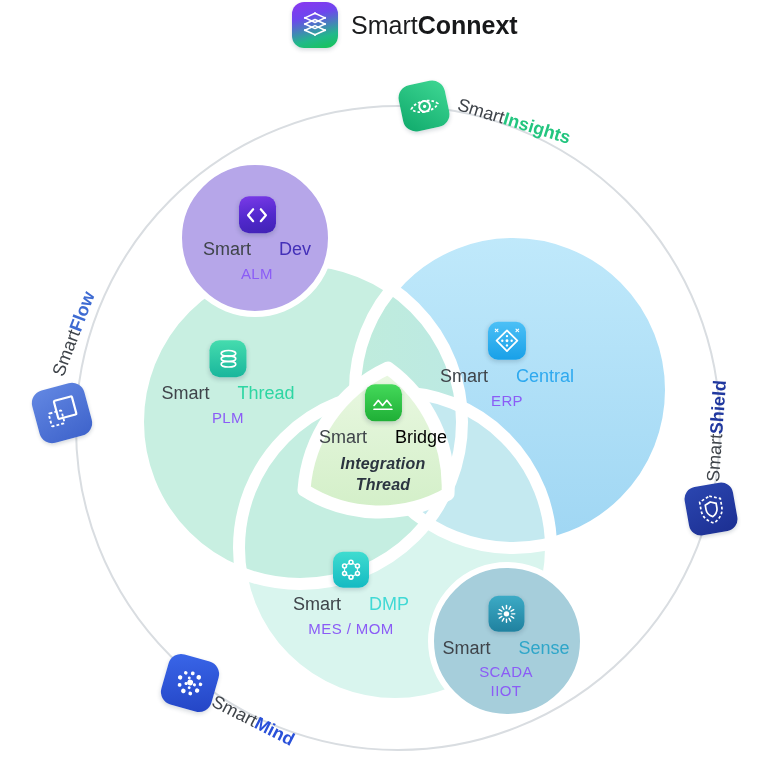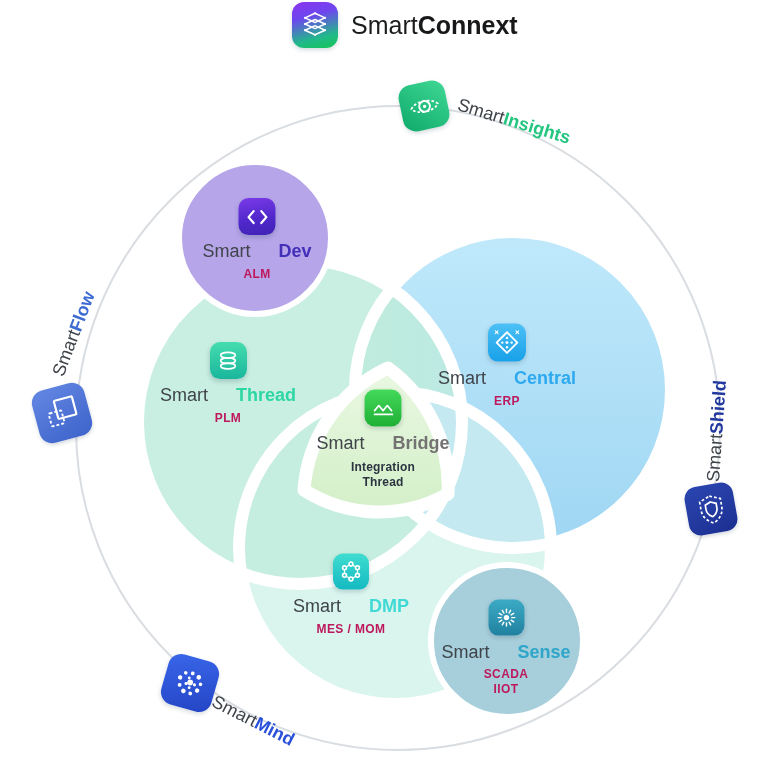--- a/index.html
+++ b/index.html
@@ -8,23 +8,23 @@
   .stage svg.base{position:absolute;left:0;top:0;}
 
   
   .node{position:absolute;display:flex;flex-direction:column;align-items:center;
         transform:translate(-50%,-50%);text-align:center;}
   .appicon{display:flex;align-items:center;justify-content:center;border-radius:10px;
            box-shadow:0 2px 4px rgba(30,50,70,.18);}
   .appicon svg{display:block;}
   .lbl{white-space:nowrap;font-size:18px;margin-top:7px;line-height:1.1;}
   .lbl .pre{color:#3f444a;font-weight:400;}
-  .lbl .suf{font-weight:700;padding-left:28px;}
-  .sub{font-size:12px;font-weight:700;color:#be185d;letter-spacing:.4px;margin-top:5px;line-height:1.25;}
-  .sub2{font-size:12px;font-weight:700;color:#2b3440;margin-top:6px;line-height:1.3;letter-spacing:.2px;}
+  .lbl .suf{font-weight:400;padding-left:28px;}
+  .sub{font-size:15px;font-weight:400;color:#8b5cf6;letter-spacing:.4px;margin-top:5px;line-height:1.25;}
+  .sub2{font-size:16px;font-weight:700;color:#2b3440;margin-top:6px;line-height:1.3;letter-spacing:.2px;font-style:italic;}
 
   
   .header{position:absolute;left:292px;top:2px;display:flex;align-items:center;gap:13px;}
   .header .title{font-size:25px;color:#1b1c1e;}
   .header .title .pre{font-weight:400;}
   .header .title .suf{font-weight:700;}
 
   
   .ringicon{position:absolute;transform:translate(-50%,-50%);}
   .ringlbl{position:absolute;white-space:nowrap;font-size:18px;}
@@ -46,21 +46,21 @@
 
   
   .suf-connext{color:#17181a;}
   .suf-insights{color:#23c57f;}
   .suf-flow{color:#3e6bd2;}
   .suf-shield{color:#20389f;}
   .suf-mind{color:#2a51d9;}
   .suf-dev{color:#4330b8;}
   .suf-thread{color:#2ed6a3;}
   .suf-central{color:#2ea9ef;}
-  .suf-bridge{color:#737373;}
+  .suf-bridge{color:#000000;}
   .suf-dmp{color:#41d9d5;}
   .suf-sense{color:#2fa6c9;}
 </style>
 </head>
 <body>
 
 <div class="stage">
 
   <svg class="base" width="768" height="768" viewBox="0 0 768 768">
     <defs>

